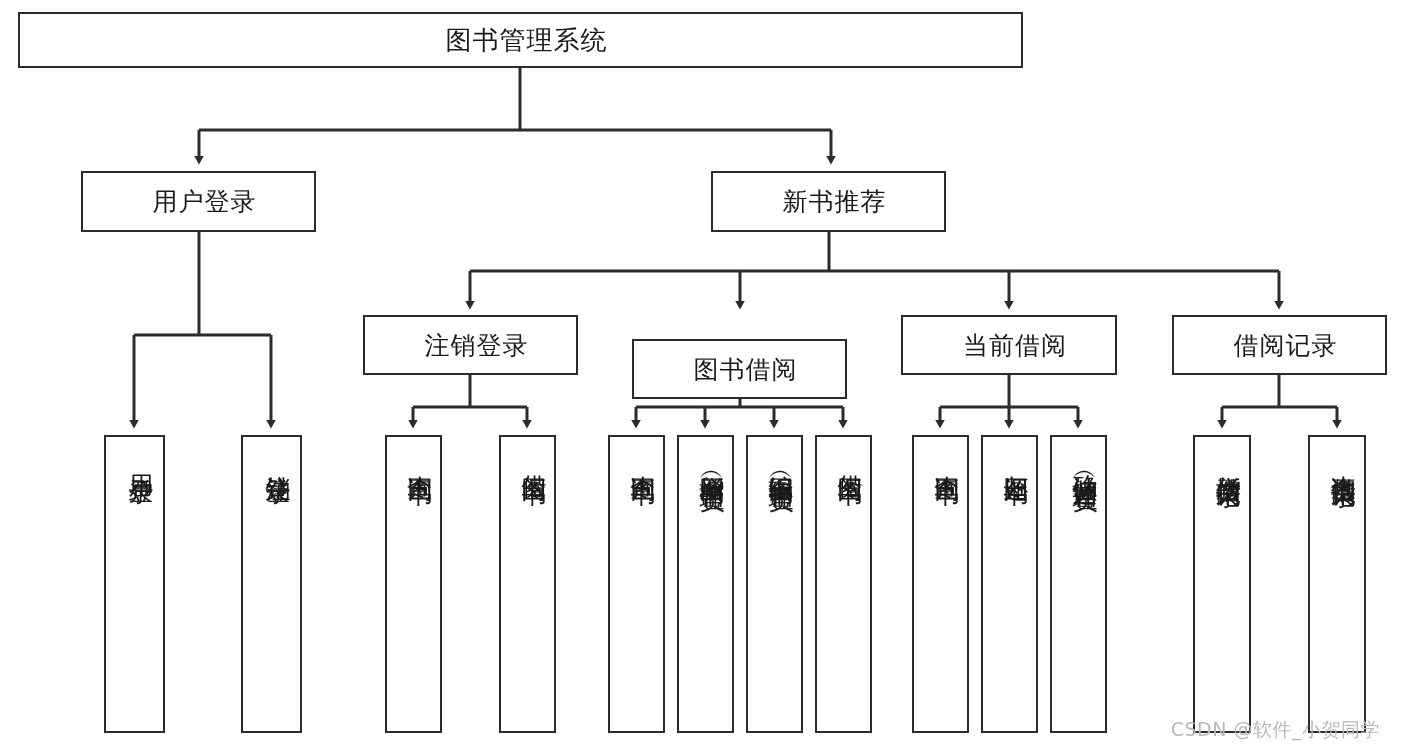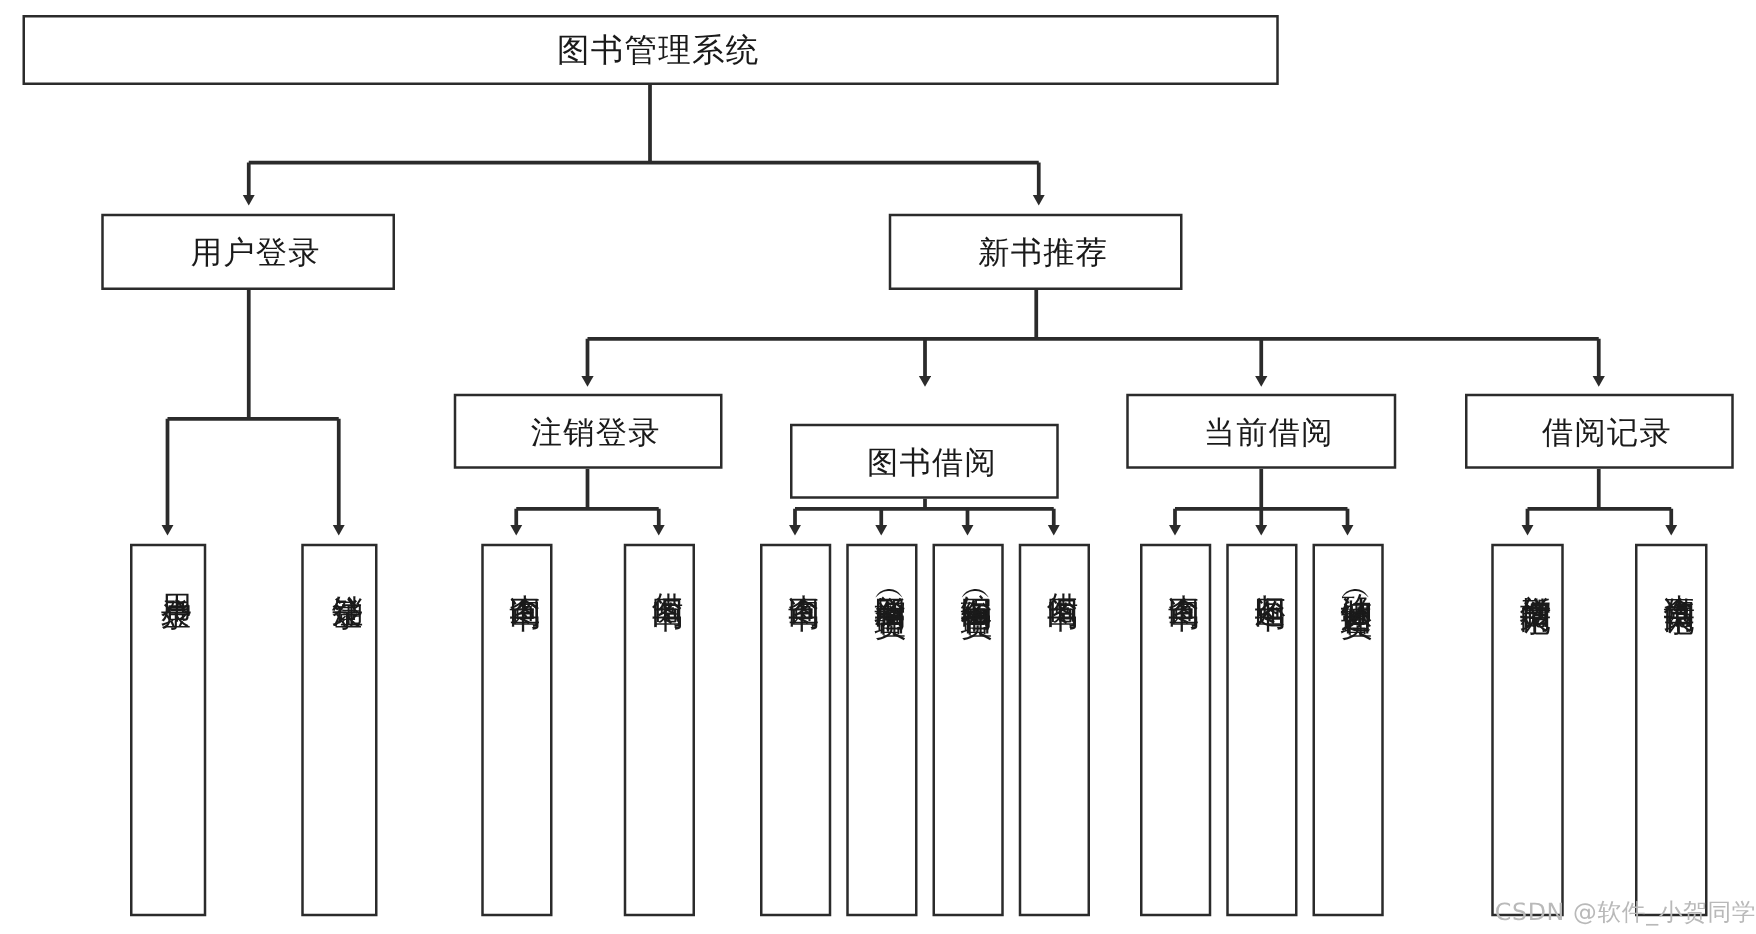--- a/index.html
+++ b/index.html
@@ -50,21 +50,21 @@
     writing-mode: vertical-rl;
     text-orientation: upright;
     font-size: 25px;
     line-height: 1.12;
     letter-spacing: 2px;
     white-space: nowrap;
     color: #1a1a1a;
   }
   .watermark {
     position: absolute;
-    right: 0;
+    right: 25px;
     bottom: 4px;
     font-size: 19px;
     color: #b9b9b9;
     letter-spacing: 0.5px;
     white-space: nowrap;
     pointer-events: none;
   }
 </style>
 </head>
 <body>

